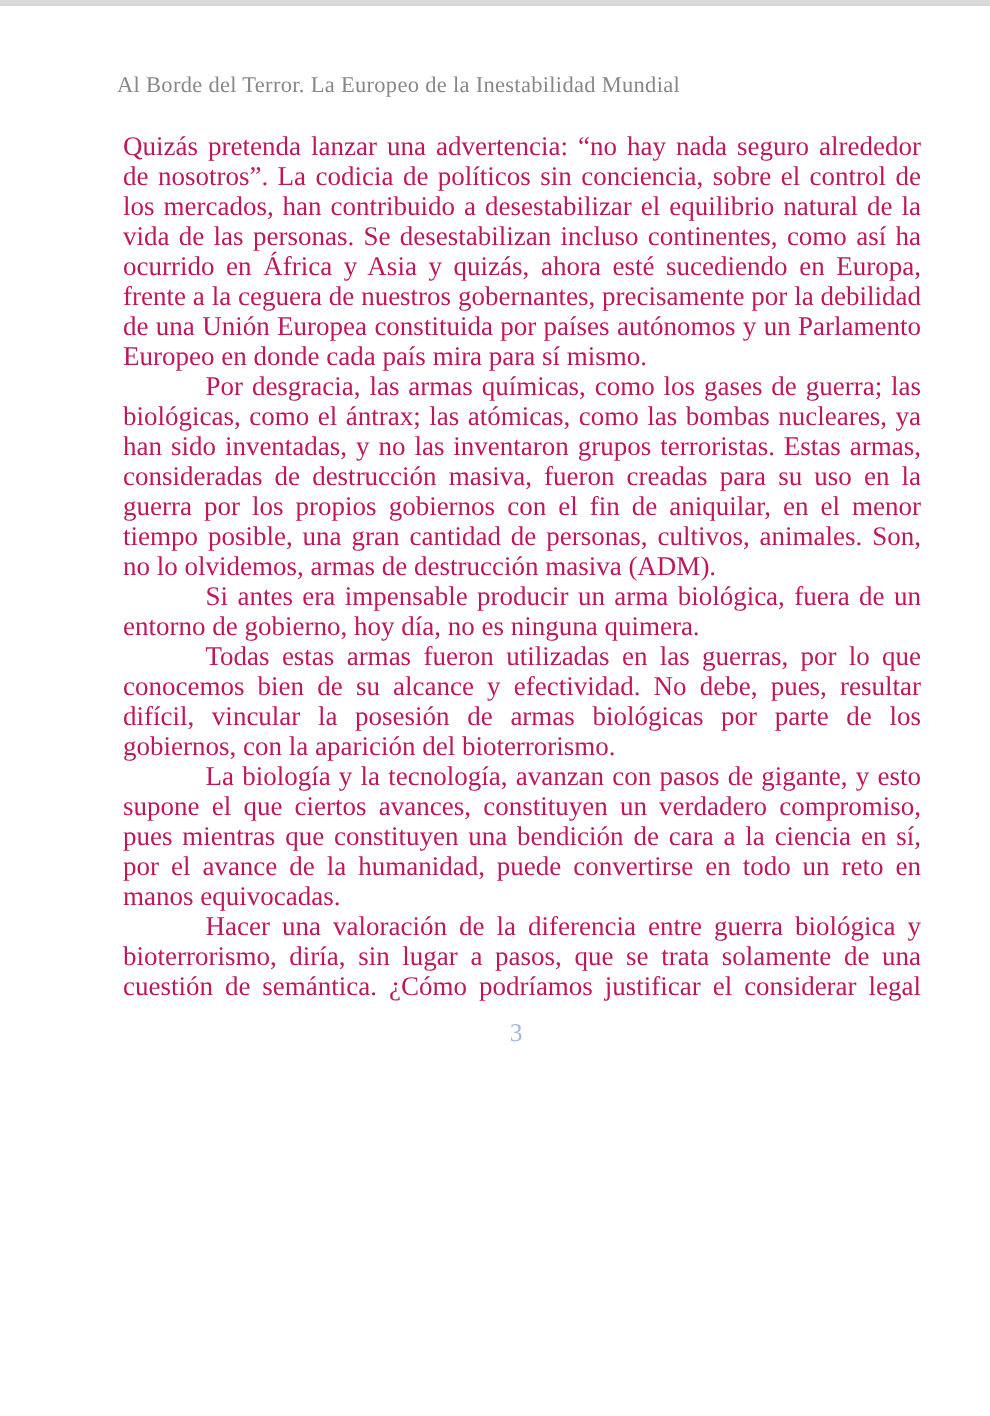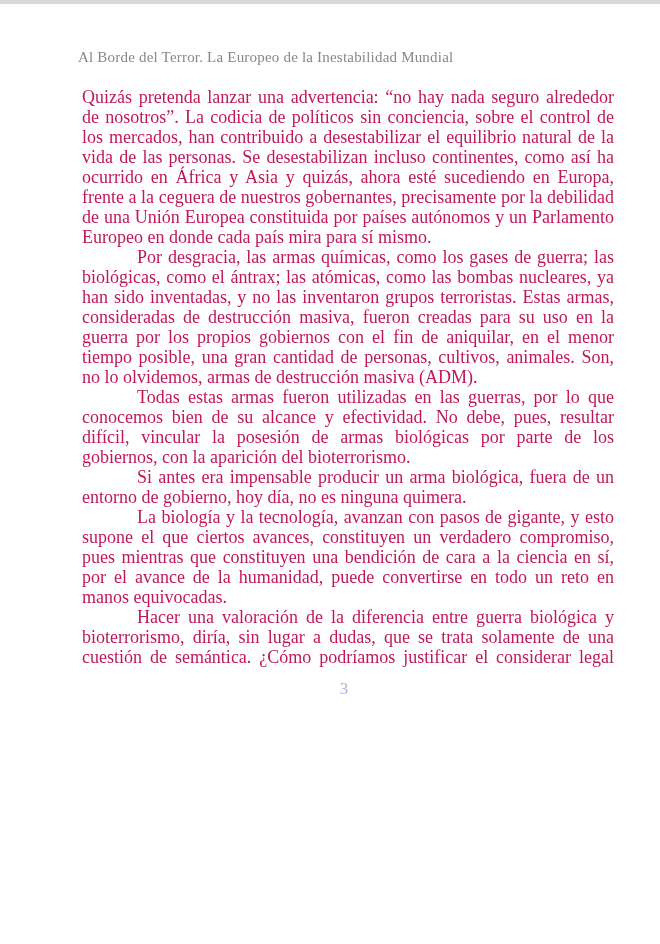--- a/index.html
+++ b/index.html
@@ -59,21 +59,21 @@
 
 <div class="top-bar"></div>
 
 <div class="running-header">
   <span>Al Borde del Terror. La Europeo de la Inestabilidad Mundial</span>
 </div>
 
 <div class="text-column">
     <p class="para">Quizás pretenda lanzar una advertencia: “no hay nada seguro alrededor de nosotros”. La codicia de políticos sin conciencia, sobre el control de los mercados, han contribuido a desestabilizar el equilibrio natural de la vida de las personas. Se desestabilizan incluso continentes, como así ha ocurrido en África y Asia y quizás, ahora esté sucediendo en Europa, frente a la ceguera de nuestros gobernantes, precisamente por la debilidad de una Unión Europea constituida por países autónomos y un Parlamento Europeo en donde cada país mira para sí mismo.</p>
     <p class="para indent">Por desgracia, las armas químicas, como los gases de guerra; las biológicas, como el ántrax; las atómicas, como las bombas nucleares, ya han sido inventadas, y no las inventaron grupos terroristas. Estas armas, consideradas de destrucción masiva, fueron creadas para su uso en la guerra por los propios gobiernos con el fin de aniquilar, en el menor tiempo posible, una gran cantidad de personas, cultivos, animales. Son, no lo olvidemos, armas de destrucción masiva (ADM).</p>
+    <p class="para indent">Si antes era impensable producir un arma biológica, fuera de un entorno de gobierno, hoy día, no es ninguna quimera.</p>
     <p class="para indent">Todas estas armas fueron utilizadas en las guerras, por lo que conocemos bien de su alcance y efectividad. No debe, pues, resultar difícil, vincular la posesión de armas biológicas por parte de los gobiernos, con la aparición del bioterrorismo.</p>
-    <p class="para indent">Si antes era impensable producir un arma biológica, fuera de un entorno de gobierno, hoy día, no es ninguna quimera.</p>
     <p class="para indent">La biología y la tecnología, avanzan con pasos de gigante, y esto supone el que ciertos avances, constituyen un verdadero compromiso, pues mientras que constituyen una bendición de cara a la ciencia en sí, por el avance de la humanidad, puede convertirse en todo un reto en manos equivocadas.</p>
-    <p class="para indent justify-last">Hacer una valoración de la diferencia entre guerra biológica y bioterrorismo, diría, sin lugar a dudas, que se trata solamente de una cuestión de semántica. ¿Cómo podríamos justificar el considerar legal</p>
+    <p class="para indent justify-last">Hacer una valoración de la diferencia entre guerra biológica y bioterrorismo, diría, sin lugar a pasos, que se trata solamente de una cuestión de semántica. ¿Cómo podríamos justificar el considerar legal</p>
   </div>
 
 <div class="page-footer">
   <span class="page-number">3</span>
 </div>
 
 </body></html>

